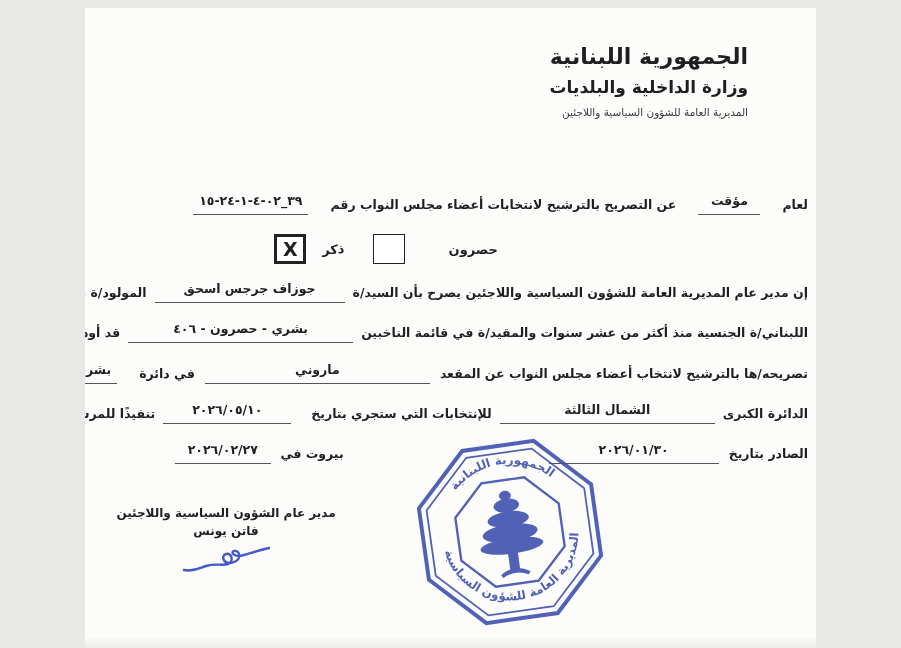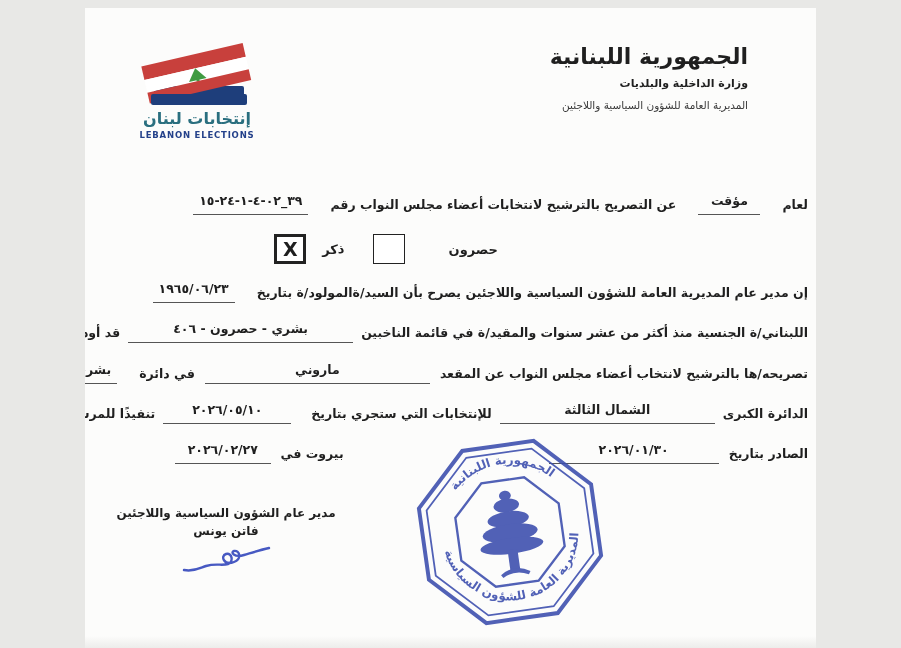--- a/index.html
+++ b/index.html
@@ -8,21 +8,21 @@
   .page {
     position:relative; width:731px; height:648px; margin:8px auto;
     background:#fcfcfb; overflow:hidden; color:#1f1f1f;
   }
   .bottom-shade{ position:absolute; left:0; right:0; bottom:0; height:20px;
     background:linear-gradient(#fcfcfb00,#e2e2df); }
 
   
   .hdr-right { position:absolute; top:36px; right:68px; text-align:right; }
   .hdr-right .l1 { font-size:22px; font-weight:700; letter-spacing:0.5px; }
-  .hdr-right .l2 { font-size:11px; font-weight:700; margin-top:8px; }
+  .hdr-right .l2 { font-size:17px; font-weight:700; margin-top:8px; }
   .hdr-right .l3 { font-size:10.5px; font-weight:400; margin-top:9px; color:#3a3a3a; }
 
   .hdr-center { position:absolute; top:58px; left:318px; width:250px; text-align:center; }
   .hdr-center .t1 { font-size:14px; font-weight:700; }
   .hdr-center .t2 { font-size:14px; font-weight:700; margin-top:6px; }
 
   .logo { position:absolute; top:34px; left:42px; width:140px; text-align:center; }
   .logo svg { display:block; margin:0 auto; }
   .logo-ar { font-size:16px; font-weight:700; color:#2a6f7f; margin-top:1px; }
   .logo-en { font-size:8.5px; font-weight:700; color:#24418a; letter-spacing:0.8px; margin-top:2px; font-family:"DejaVu Sans", sans-serif; direction:ltr; }
@@ -67,54 +67,38 @@
 
 <div class="page">
 
   <div class="hdr-right">
     <div class="l1">الجمهورية اللبنانية</div>
     <div class="l2">وزارة الداخلية والبلديات</div>
     <div class="l3">المديرية العامة للشؤون السياسية واللاجئين</div>
   </div>
 
 
-  <div class="logo">
-    <svg width="126" height="66" viewBox="0 0 126 66">
-      <rect x="20" y="44" width="90" height="13" rx="2" fill="#1e3e7b"></rect>
-      <g transform="rotate(-13 63 30)">
-        <rect x="10" y="12" width="104" height="14" fill="#c8403c"></rect>
-        <rect x="10" y="26" width="104" height="13" fill="#ffffff"></rect>
-        <g>
-          <polygon points="62,26 53,38 71,38" fill="#3f9b42"></polygon>
-          <rect x="60.6" y="36" width="3" height="3.5" fill="#3f9b42"></rect>
-        </g>
-        <rect x="10" y="39" width="104" height="11" fill="#c8403c"></rect>
-      </g>
-      <rect x="17" y="52" width="96" height="11" rx="2" fill="#1e3e7b"></rect>
-    </svg>
-    <div class="logo-ar">إنتخابات لبنان</div>
-    <div class="logo-en">LEBANON ELECTIONS</div>
-  </div>
 
   <div class="row row1">
     <span class="lbl">لعام</span>
     <span class="u" style="min-width:62px; margin:0 22px;">مؤقت</span>
     <span class="lbl gap-s">عن التصريح بالترشيح لانتخابات أعضاء مجلس النواب رقم</span>
     <span class="u num fill" style="margin-right:10px;">١٥-٢٤-١-٤-٠٢_٣٩</span>
   </div>
 
   <div class="gender-row">
     <span class="glabel">حصرون</span>
     <span class="cbox" style="margin-right:44px;"></span>
     <span class="glabel" style="margin-right:28px;">ذكر</span>
     <span class="cbox checked" style="margin-right:16px;">X</span>
   </div>
 
   <div class="row row3">
     <span class="lbl">إن مدير عام المديرية العامة للشؤون السياسية واللاجئين يصرح بأن السيد/ة</span>
+    <span class="u" style="min-width:190px; margin:0 8px;">جوزاف جرجس اسحق</span>
     <span class="lbl gap-s">المولود/ة بتاريخ</span>
     <span class="u num fill" style="margin-right:10px;">١٩٦٥/٠٦/٢٣</span>
   </div>
 
   <div class="row row4">
     <span class="lbl">اللبناني/ة الجنسية منذ أكثر من عشر سنوات والمقيد/ة في قائمة الناخبين</span>
     <span class="u" style="min-width:225px; margin:0 8px;">بشري - حصرون - ٤٠٦</span>
     <span class="lbl gap-s">قد أودع/ت بتاريخ</span>
     <span class="u num fill" style="margin-right:10px;">٢٠٢٦/٠٢/٢٧</span>
   </div>

